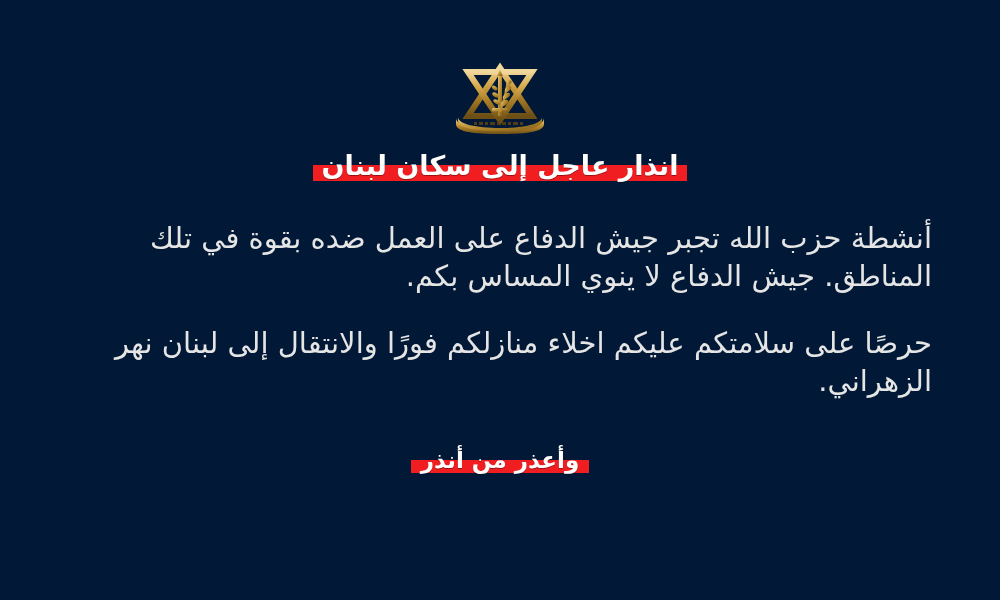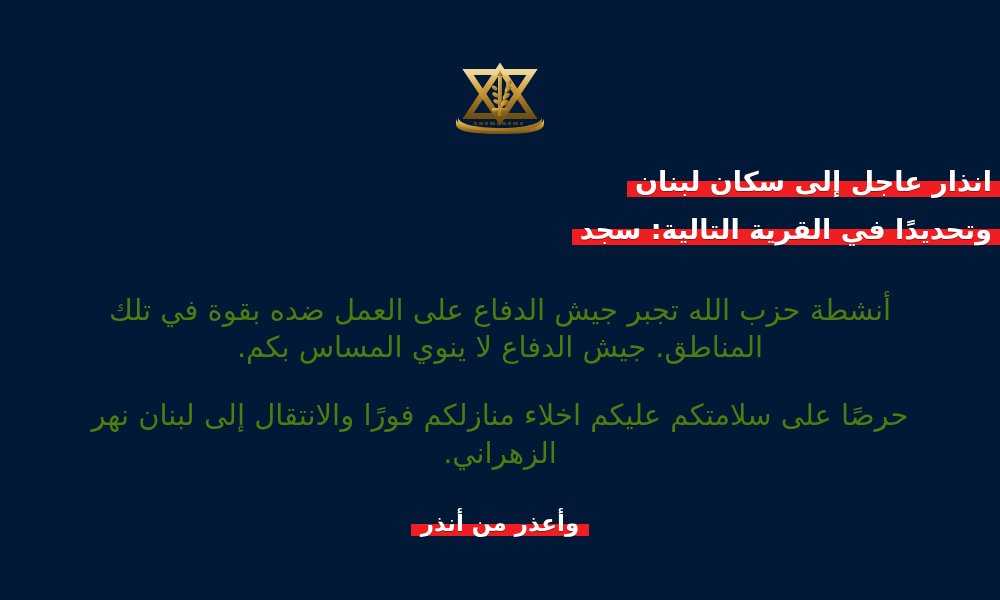--- a/index.html
+++ b/index.html
@@ -37,23 +37,23 @@
 
   
   #headline {
     margin-top: 16px;
     width: 100%;
     text-align: center;
     direction: rtl;
   }
   .headline-line {
     display: block;
-    text-align: right;
+    text-align: center;
     line-height: 1.18;
-    margin: 16px auto;
+    margin: 0 auto;
   }
   .headline-line .hl-text {
     display: inline;
     color: #ffffff;
     font-size: 27px;
     font-weight: bold;
     letter-spacing: 0.5px;
     background-image: linear-gradient(#f01e20, #f01e20);
     background-repeat: no-repeat;
     background-size: 100% 0.62em;
@@ -63,25 +63,25 @@
   }
 
   
   #body-block {
     margin-top: 30px;
     width: 880px;
     direction: rtl;
     text-align: center;
   }
   .body-para {
-    color: #4d7c0f;
+    color: #e5e5e5;
     font-size: 29px;
     line-height: 1.30;
-    margin: 0;
-    text-align: center;
+    margin: 8px;
+    text-align: right;
     font-weight: normal;
   }
   .body-para + .body-para { margin-top: 30px; }
 
   
   #footer {
     margin-top: 38px;
     width: 100%;
     text-align: center;
     direction: rtl;
@@ -160,21 +160,20 @@
           <rect x="68" y="60" width="3" height="3"></rect>
             <rect x="73" y="60" width="5" height="3"></rect>
           <rect x="80" y="60" width="3" height="3"></rect>
         </g>
       </g>
     </svg>
   </div>
 
   <div id="headline">
     <div class="headline-line"><span class="hl-text">انذار عاجل إلى سكان لبنان</span></div>
-    <div class="headline-line"><span class="hl-text">وتحديدًا في القرية التالية: سجد</span></div>
   </div>
 
   <div id="body-block">
     <p class="body-para">أنشطة حزب الله تجبر جيش الدفاع على العمل ضده بقوة في تلك المناطق. جيش الدفاع لا ينوي المساس بكم.</p>
     <p class="body-para">حرصًا على سلامتكم عليكم اخلاء منازلكم فورًا والانتقال إلى لبنان نهر الزهراني.</p>
   </div>
 
   <div id="footer">
     <span class="hl-text">وأعذر من أنذر</span>
   </div>

